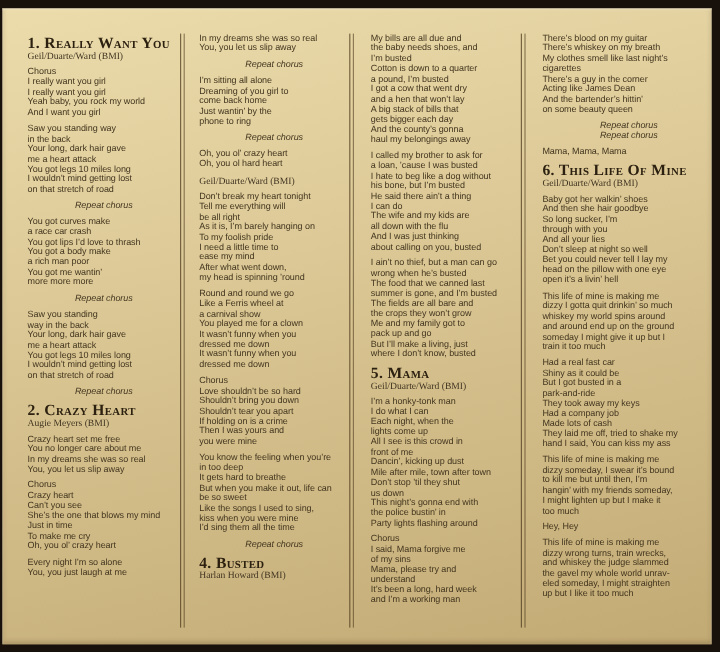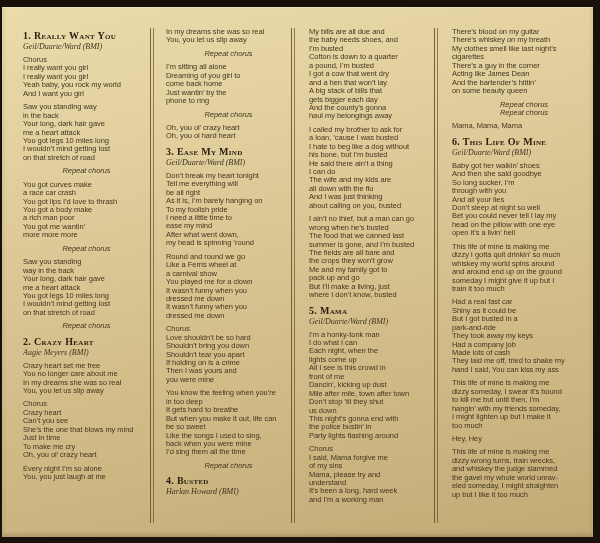--- a/index.html
+++ b/index.html
@@ -29,28 +29,27 @@
     flex:0 0 auto;width:2px;align-self:stretch;
     border-left:1px solid rgba(82,62,32,.75);
     border-right:1px solid rgba(82,62,32,.6);
     margin-bottom:14px;
   }
   .song{margin:2px 0 5px 0;}
   .song-title{
     font-family:"Liberation Serif", serif;
     font-weight:bold;
     font-variant:small-caps;
-    font-size:10px;line-height:12px;
+    font-size:13px;line-height:12px;
     letter-spacing:.3px;
     color:#2c2110;
     white-space:nowrap;
   }
   .song-credit{
     font-family:"Liberation Serif", serif;
-    font-style:italic;
     font-size:8px;line-height:9px;
     color:#3f3320;
     white-space:nowrap;
   }
   .stanza{margin:0 0 5px 0;}
   .line{
     font-size:7.5px;line-height:8.45px;height:8.45px;
     color:#43361f;
     letter-spacing:-.05px;
     white-space:nowrap;
@@ -150,21 +149,20 @@
         <div class="line">phone to ring</div>
       </div>
       <div class="stanza italic">
         <div class="line">Repeat chorus</div>
       </div>
       <div class="stanza">
         <div class="line">Oh, you ol’ crazy heart</div>
         <div class="line">Oh, you ol hard heart</div>
       </div>
       <div class="song">
-        <div class="song-title">3. Ease My Mind</div>
         <div class="song-credit">Geil/Duarte/Ward (BMI)</div>
       </div>
       <div class="stanza">
         <div class="line">Don’t break my heart tonight</div>
         <div class="line">Tell me everything will</div>
         <div class="line">be all right</div>
         <div class="line">As it is, I’m barely hanging on</div>
         <div class="line">To my foolish pride</div>
         <div class="line">I need a little time to</div>
         <div class="line">ease my mind</div>
@@ -190,21 +188,21 @@
         <div class="line">Then I was yours and</div>
         <div class="line">you were mine</div>
       </div>
       <div class="stanza">
         <div class="line">You know the feeling when you’re</div>
         <div class="line">in too deep</div>
         <div class="line">It gets hard to breathe</div>
         <div class="line">But when you make it out, life can</div>
         <div class="line">be so sweet</div>
         <div class="line">Like the songs I used to sing,</div>
-        <div class="line">back when you were mine</div>
+        <div class="line">kiss when you were mine</div>
         <div class="line">I’d sing them all the time</div>
       </div>
       <div class="stanza italic">
         <div class="line">Repeat chorus</div>
       </div>
       <div class="song">
         <div class="song-title">4. Busted</div>
         <div class="song-credit">Harlan Howard (BMI)</div>
       </div>
     </div>
@@ -294,21 +292,21 @@
       </div>
       <div class="stanza">
         <div class="line">Mama, Mama, Mama</div>
       </div>
       <div class="song">
         <div class="song-title">6. This Life Of Mine</div>
         <div class="song-credit">Geil/Duarte/Ward (BMI)</div>
       </div>
       <div class="stanza">
         <div class="line">Baby got her walkin’ shoes</div>
-        <div class="line">And then she said goodbye</div>
+        <div class="line">And then she hair goodbye</div>
         <div class="line">So long sucker, I’m</div>
         <div class="line">through with you</div>
         <div class="line">And all your lies</div>
         <div class="line">Don’t sleep at night so well</div>
         <div class="line">Bet you could never tell I lay my</div>
         <div class="line">head on the pillow with one eye</div>
         <div class="line">open it’s a livin’ hell</div>
       </div>
       <div class="stanza">
         <div class="line">This life of mine is making me</div>

